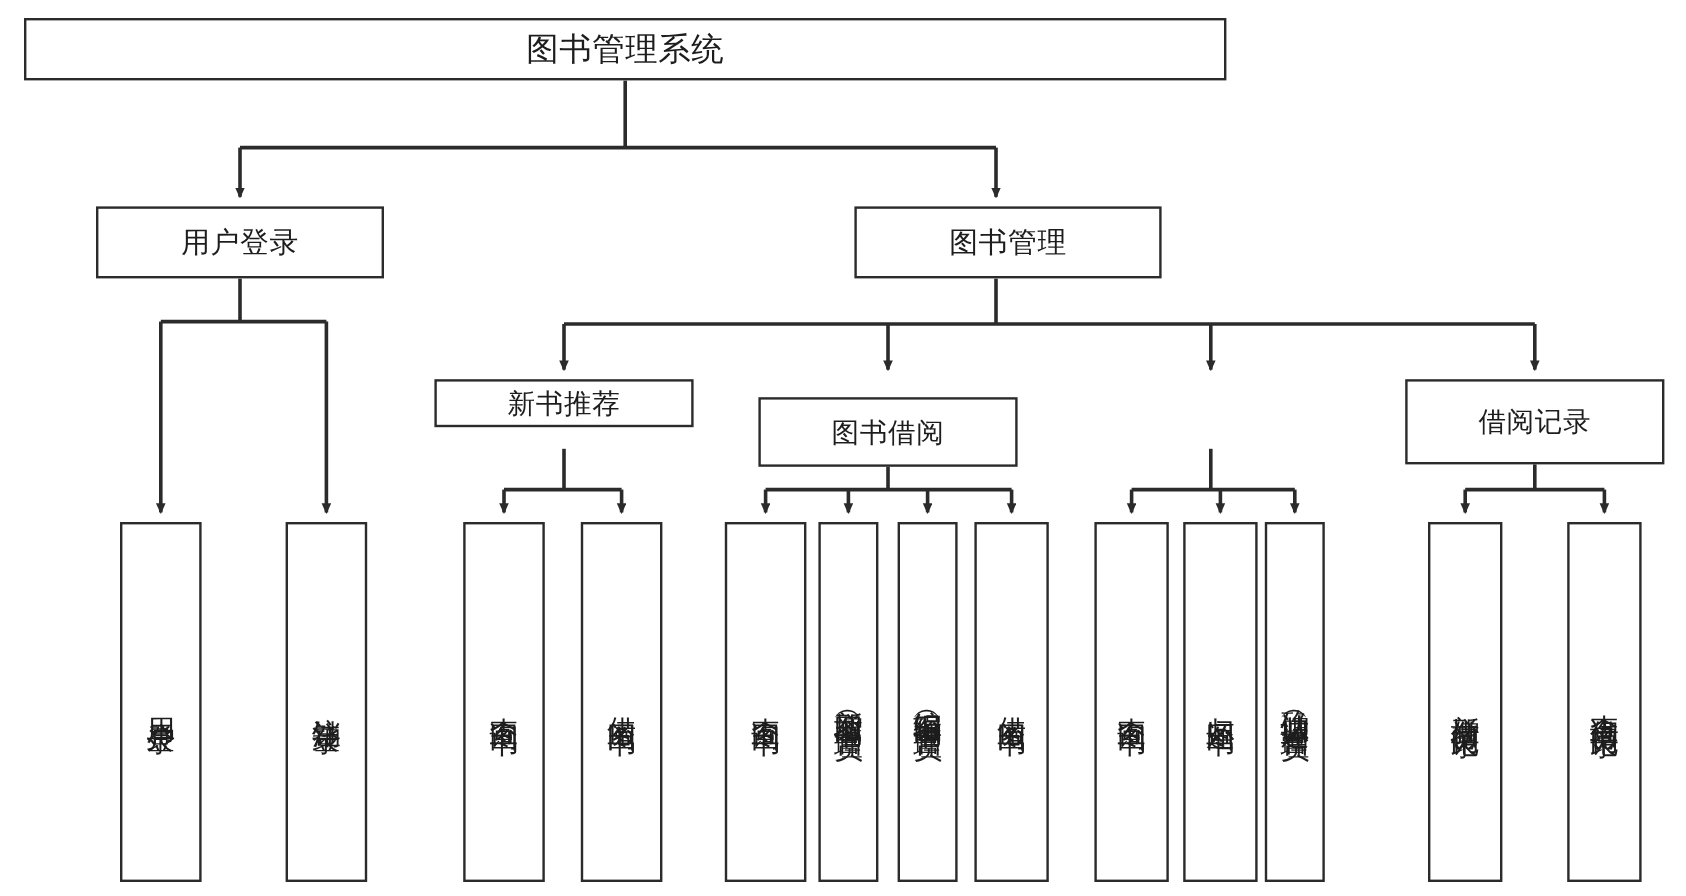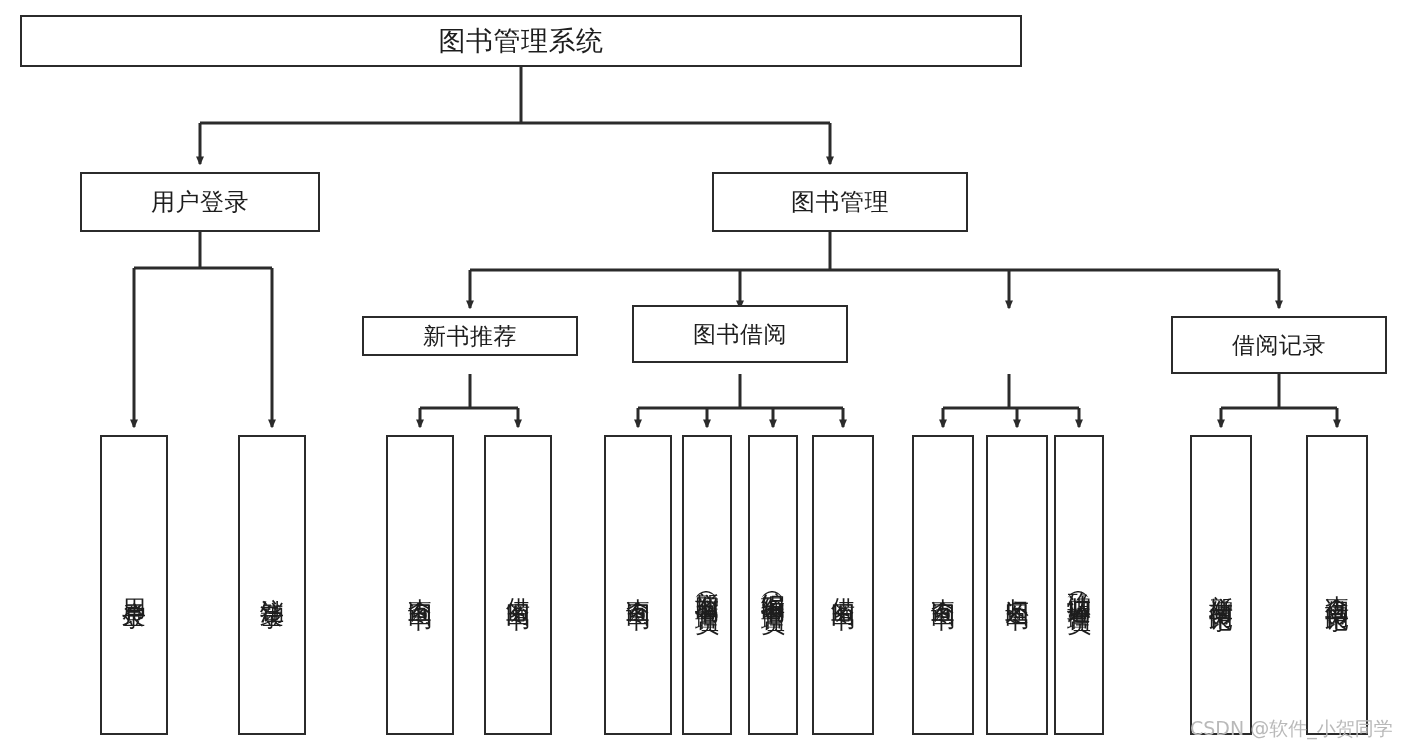--- a/index.html
+++ b/index.html
@@ -128,26 +128,26 @@
   </div>
 
   <div class="node h-node lvl1" style="left:712px; top:172px; width:256px; height:60px;">
     <span class="node-label">图书管理</span>
   </div>
 
   <div class="node h-node lvl2" style="left:362px; top:316px; width:216px; height:40px;">
     <span class="node-label">新书推荐</span>
   </div>
 
-  <div class="node h-node lvl2" style="left:632px; top:305px; width:216px; height:58px;">
+  <div class="node h-node lvl2" style="left:632px; top:331px; width:216px; height:58px;">
     <span class="node-label">图书借阅</span>
   </div>
 
 
-  <div class="node h-node lvl2" style="left:1171px; top:316px; width:216px; height:58px;">
+  <div class="node h-node lvl2" style="left:1171px; top:316px; width:216px; height:71px;">
     <span class="node-label">借阅记录</span>
   </div>
 
   <div class="node v-node leaf" style="left:100px; top:435px; width:68px; height:300px;">
     <span class="node-label">用户登录</span>
   </div>
 
   <div class="node v-node leaf" style="left:238px; top:435px; width:68px; height:300px;">
     <span class="node-label">注销登录</span>
   </div>
@@ -189,15 +189,14 @@
   </div>
 
   <div class="node v-node leaf" style="left:1190px; top:435px; width:62px; height:300px;">
     <span class="node-label">新增借阅记录</span>
   </div>
 
   <div class="node v-node leaf" style="left:1306px; top:435px; width:62px; height:300px;">
     <span class="node-label">查询借阅记录</span>
   </div>
 
-  <div class="watermark" style="left:1190px; top:716px;">CSDN @软件_小贺同学</div>
 
 </div>
 
 </body></html>

